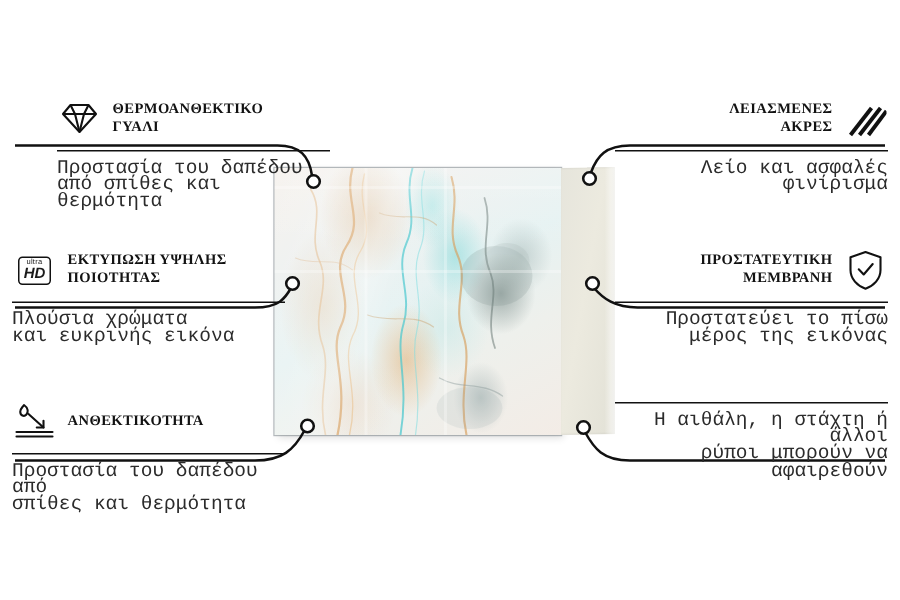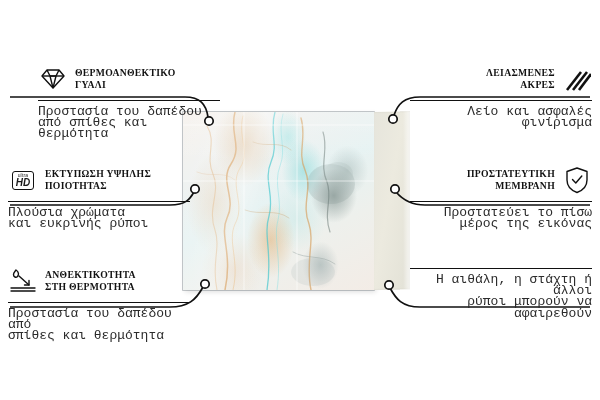--- a/index.html
+++ b/index.html
@@ -175,40 +175,39 @@
         </span>
       </span>
       <span class="ftitle">
         <span>ΕΚΤΥΠΩΣΗ ΥΨΗΛΗΣ</span><br>
         <span>ΠΟΙΟΤΗΤΑΣ</span>
       </span>
     </div>
     <div class="rule"></div>
     <div class="fsub">
       <span>Πλούσια χρώματα</span><br>
-      <span>και ευκρινής ρύποι</span>
+      <span>και ευκρινής εικόνα</span>
     </div>
   </div>
 
   <div class="feature left f3">
     <div class="fhead">
       <span class="ficon">
         <svg width="28" height="26" viewBox="0 0 28 26">
           <g fill="none" stroke="#111" stroke-width="1.4" stroke-linecap="round" stroke-linejoin="round">
             <path d="M7,2 C10,4 10,7 8.5,8.5 C7,10 4.5,9 4.5,6.5 C4.5,4.5 6,3.5 7,2 Z"></path>
             <path d="M10,8 L20,17"></path>
             <path d="M20,17 L20,12.5 M20,17 L15.5,17"></path>
             <path d="M2,20 L26,20"></path>
             <path d="M2,23 L26,23"></path>
           </g>
         </svg>
       </span>
       <span class="ftitle">
         <span>ΑΝΘΕΚΤΙΚΟΤΗΤΑ</span><br>
-        <span>ΣΤΗ ΘΕΡΜΟΤΗΤΑ</span>
       </span>
     </div>
     <div class="rule"></div>
     <div class="fsub">
       <span>Προστασία του δαπέδου από</span><br>
       <span>σπίθες και θερμότητα</span>
     </div>
   </div>
 
   <div class="feature right f1">

